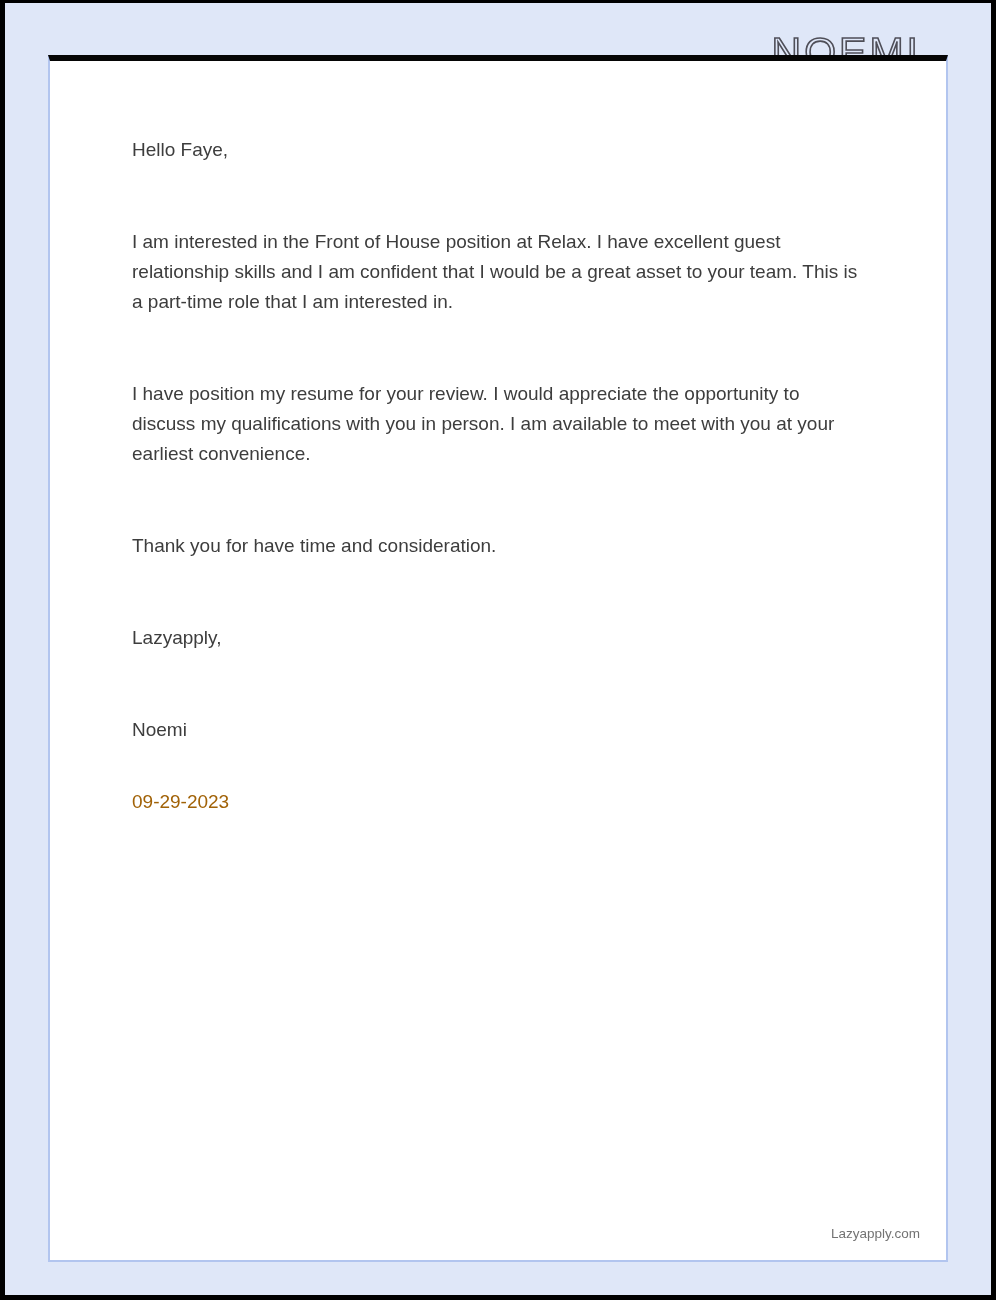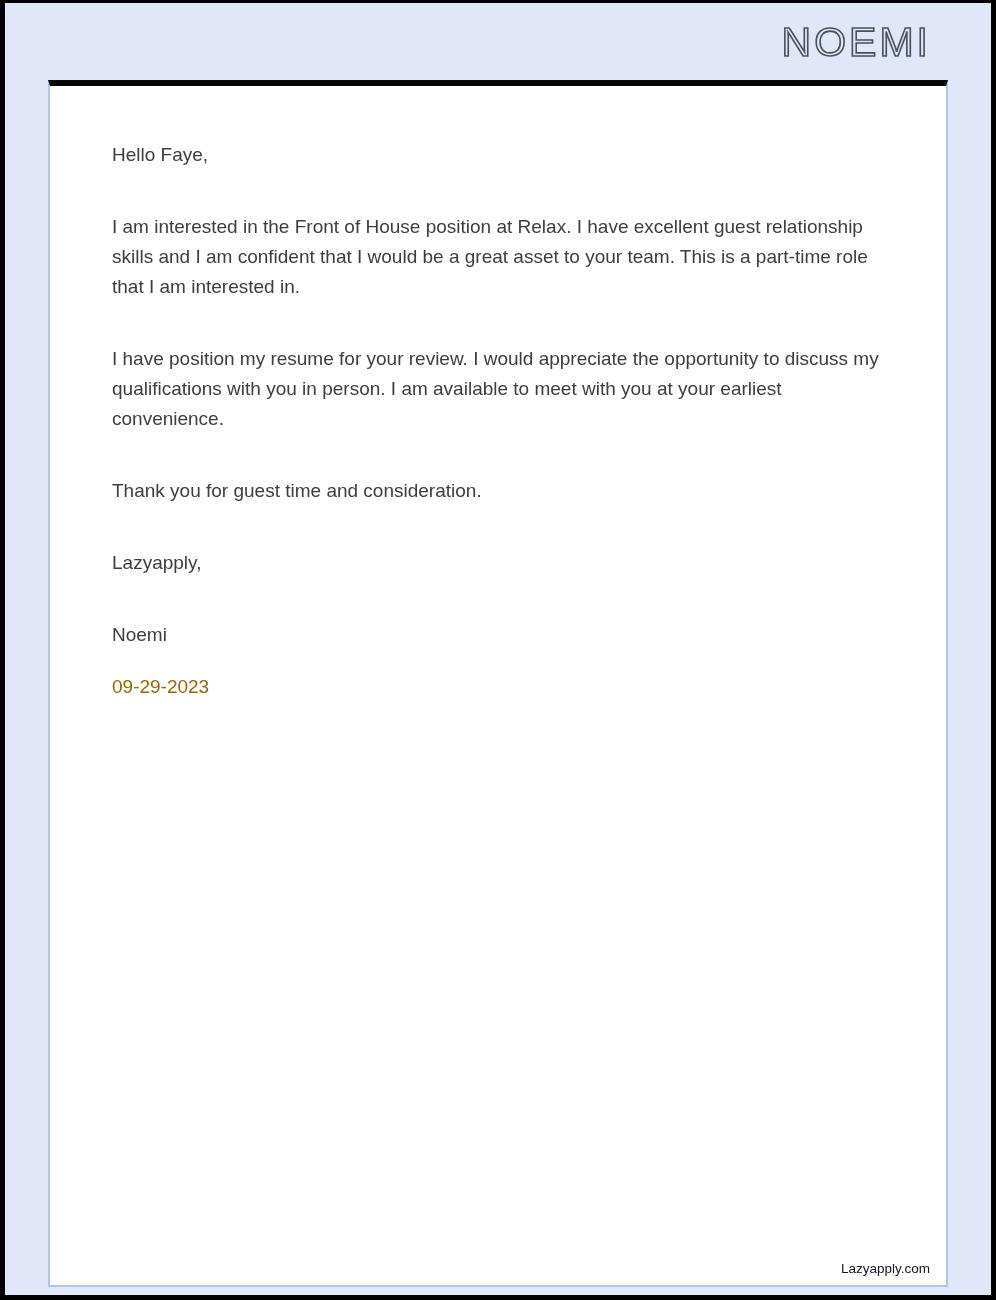--- a/index.html
+++ b/index.html
@@ -1,15 +1,15 @@
 <!DOCTYPE html>
 <html><head>
 <meta charset="utf-8">
 <style>
-  * { box-sizing: border-box; margin: 0; padding: 6px; }
+  * { box-sizing: border-box; margin: 0; padding: 16px; }
   html, body {
     width: 996px; height: 1300px;
     font-family: "Liberation Sans", sans-serif;
     background: #000;
   }
   .page {
     position: absolute;
     inset: 0;
     width: 996px; height: 1300px;
     background: #dfe7f8;
@@ -34,21 +34,20 @@
     position: absolute;
     left: 43px;
     top: 52px;
     width: 900px;
     height: 1207px;
     background: #ffffff;
     border-top: 6px solid #050505;
     border-left: 2px solid #b2c5ef;
     border-right: 2px solid #b2c5ef;
     border-bottom: 2px solid #b2c5ef;
-    margin-top: 25px;
   }
   .letter-body {
     padding: 42px 50px 0 50px;
     color: #3d3d3d;
   }
   .letter-body p {
     font-size: 19px;
     line-height: 30px;
     margin: 0 0 30px 0;
     color: #3d3d3d;
@@ -56,41 +55,41 @@
   p.signature { margin-bottom: 10px; }
   p.letter-date {
     color: #a16207;
     margin-bottom: 0;
   }
   .watermark {
     position: absolute;
     bottom: 3px;
     right: 10px;
     font-size: 13.5px;
-    color: #0f172a;
+    color: #737373;
   }
 </style>
 </head>
 <body>
 
 <div class="page">
 
   <div class="logo">NOEMI</div>
 
   <div class="document-card">
 
     <div class="letter-body">
 
       <p>Hello Faye,</p>
 
       <p>I am interested in the Front of House position at Relax. I have excellent guest relationship skills and I am confident that I would be a great asset to your team. This is a part-time role that I am interested in.</p>
 
       <p>I have position my resume for your review. I would appreciate the opportunity to discuss my qualifications with you in person. I am available to meet with you at your earliest convenience.</p>
 
-      <p>Thank you for guest time and consideration.</p>
+      <p>Thank you for have time and consideration.</p>
 
       <p>Lazyapply,</p>
 
       <p class="signature">Noemi</p>
 
       <p class="letter-date">09-29-2023</p>
 
     </div>
 
     <div class="watermark">Lazyapply.com</div>

